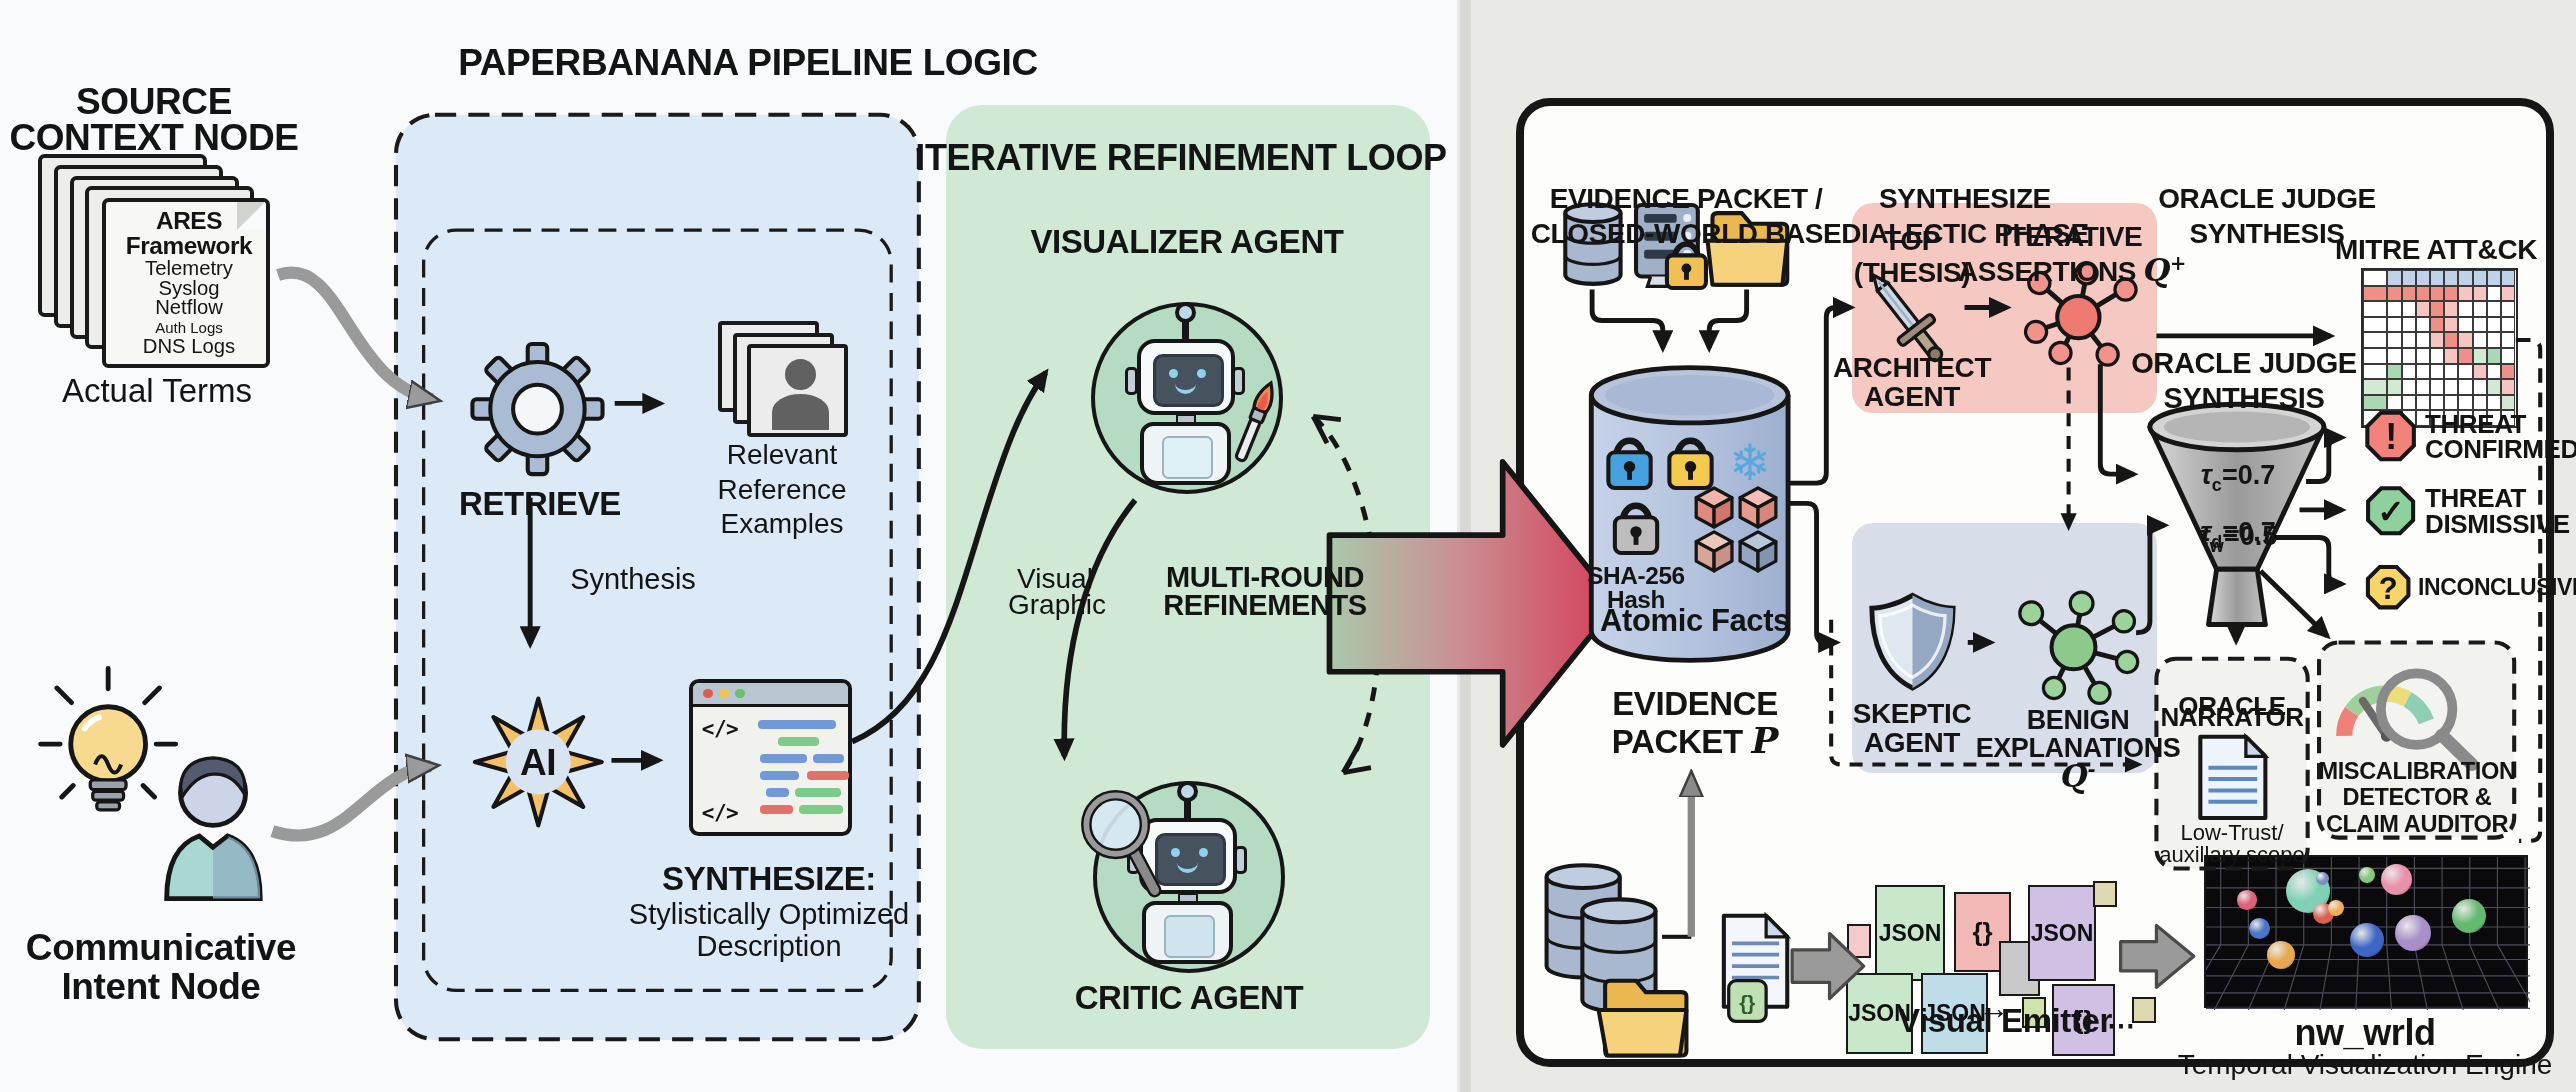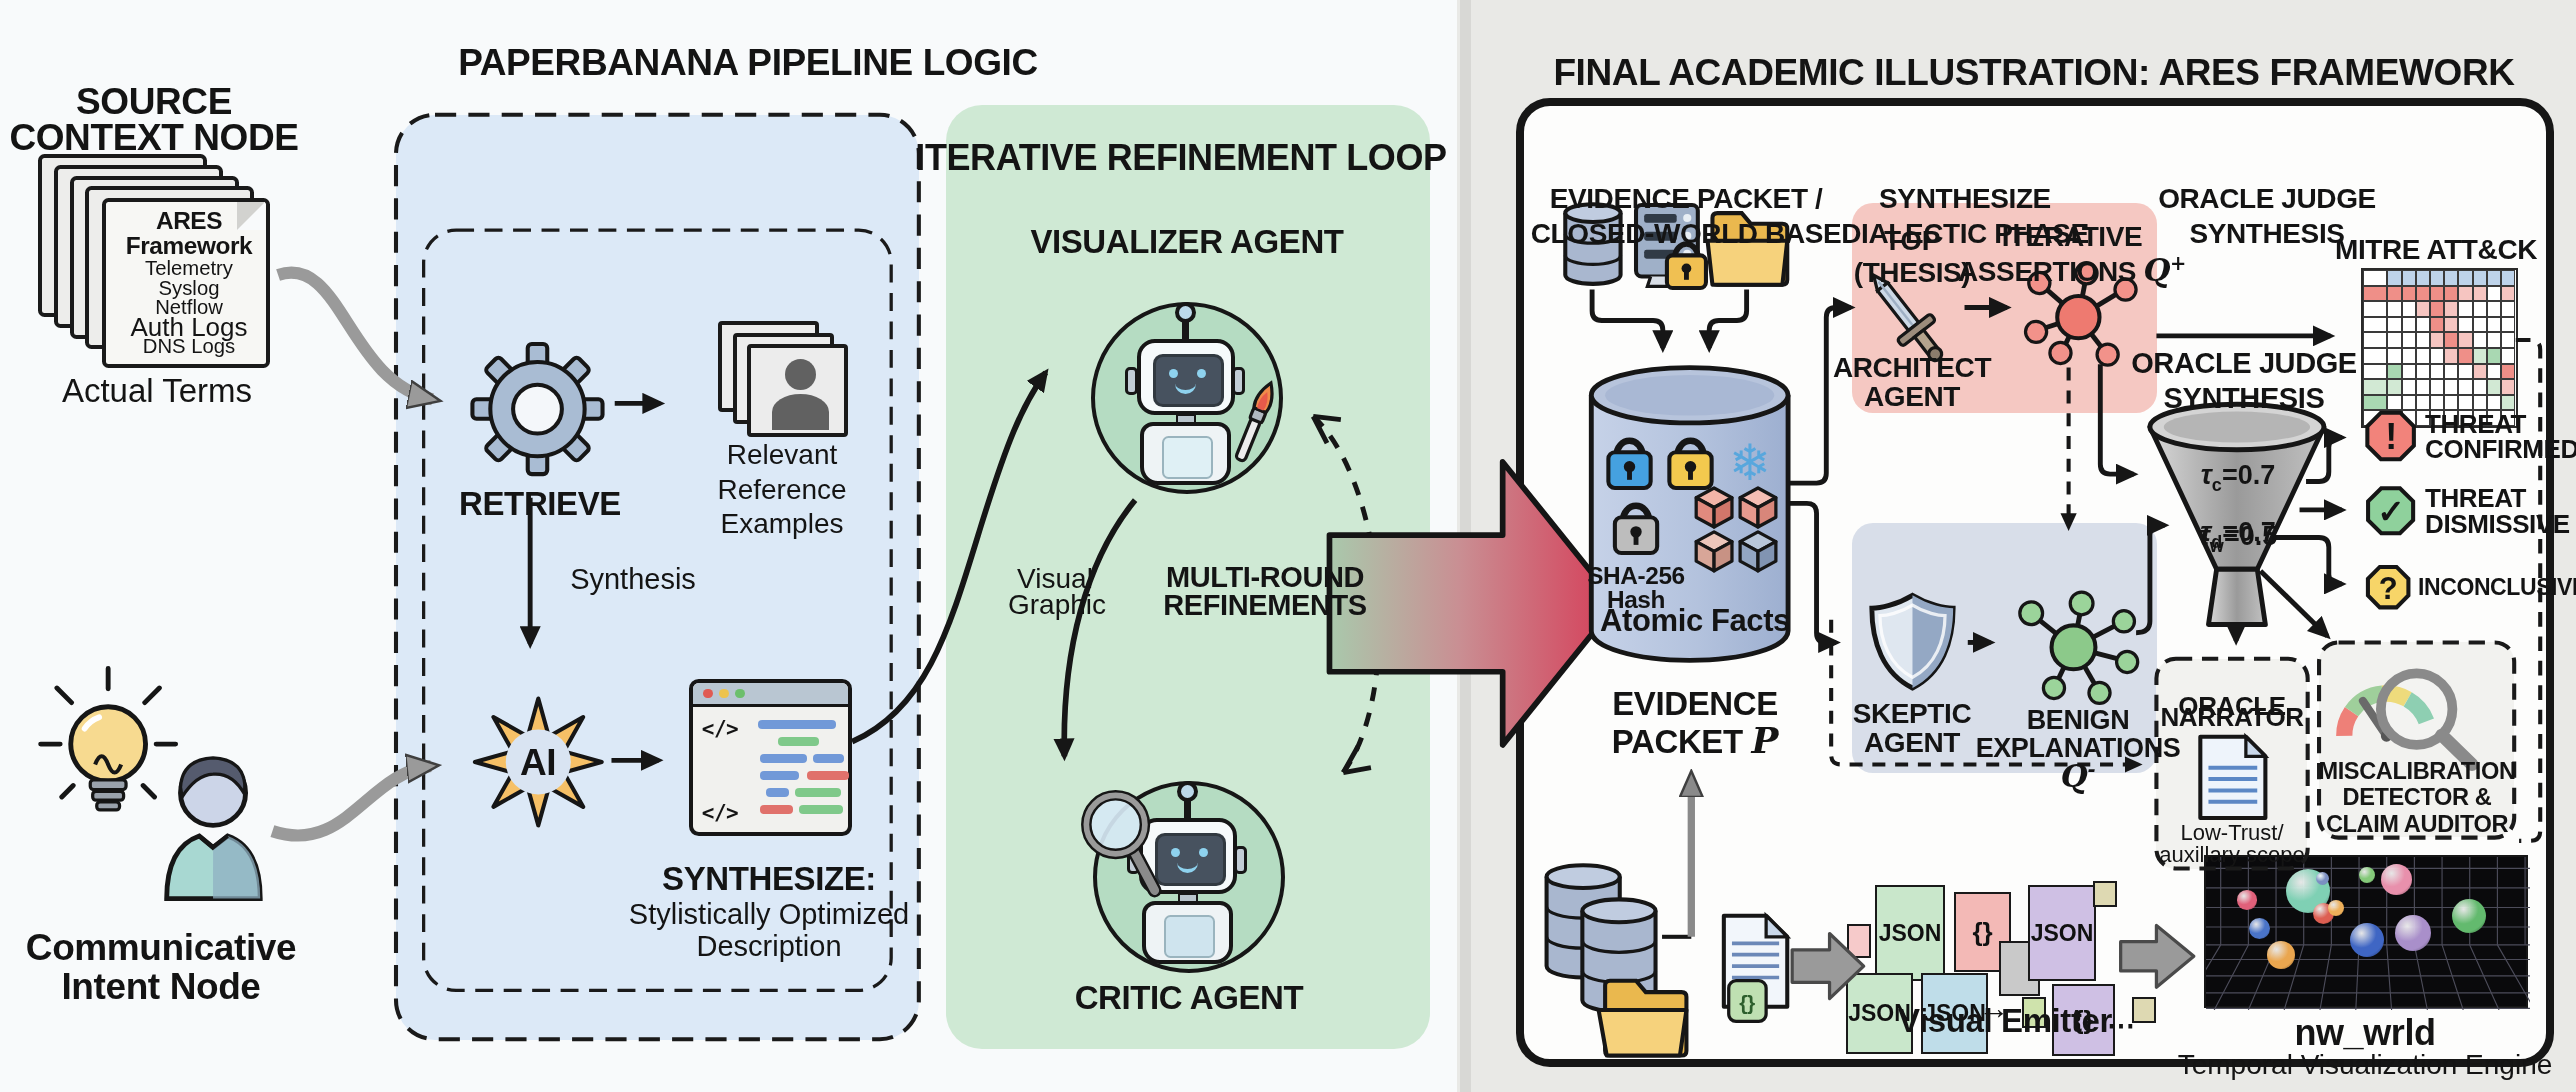--- a/index.html
+++ b/index.html
@@ -635,21 +635,21 @@
 
   <div class="t b" style="left:748px;top:62px;font-size:37px;">PAPERBANANA PIPELINE LOGIC</div>
   <div class="t b" style="left:154px;top:101px;font-size:37px;">SOURCE</div>
   <div class="t b" style="left:154px;top:137px;font-size:37px;">CONTEXT NODE</div>
   <div class="t b" style="left:189px;top:221px;font-size:24.4px;">ARES</div>
   <div class="t b" style="left:189px;top:246px;font-size:24.4px;">Framework</div>
   <div id="doc-terms">
       <div class="t" style="left: 189px; top: 268px; font-size: 20.3px;">Telemetry</div>
       <div class="t" style="left: 189px; top: 288px; font-size: 20.3px;">Syslog</div>
       <div class="t" style="left: 189px; top: 307px; font-size: 20.3px;">Netflow</div>
-      <div class="t" style="left: 189px; top: 327px; font-size: 26px;">Auth Logs</div>
+      <div class="t" style="left: 189px; top: 327px; font-size: 15px;">Auth Logs</div>
       <div class="t" style="left: 189px; top: 346px; font-size: 20.3px;">DNS Logs</div>
     </div>
   <div class="t" style="left:157px;top:390px;font-size:33px;">Actual Terms</div>
 
   <div class="t b" style="left:540px;top:503px;font-size:33px;">RETRIEVE</div>
   <div class="t" style="left:782px;top:455px;font-size:28px;">Relevant</div>
   <div class="t" style="left:782px;top:490px;font-size:28px;">Reference</div>
   <div class="t" style="left:782px;top:524px;font-size:28px;">Examples</div>
   <div class="t" style="left:633px;top:579px;font-size:29px;">Synthesis</div>
   <div class="t b" style="left:538px;top:762px;font-size:37px;">AI</div>
@@ -663,21 +663,20 @@
   <div class="t b" style="left:161px;top:986px;font-size:37px;">Intent Node</div>
 
   <div class="t b" style="left:1181px;top:158px;font-size:36px;">ITERATIVE REFINEMENT LOOP</div>
   <div class="t b" style="left:1187px;top:241px;font-size:33px;">VISUALIZER AGENT</div>
   <div class="t b" style="left:1189px;top:997px;font-size:33px;">CRITIC AGENT</div>
   <div class="t" style="left:1055px;top:579px;font-size:28px;">Visual</div>
   <div class="t" style="left:1057px;top:605px;font-size:28px;">Graphic</div>
   <div class="t b" style="left:1265px;top:577px;font-size:29px;">MULTI-ROUND</div>
   <div class="t b" style="left:1265px;top:605px;font-size:29px;">REFINEMENTS</div>
 
-  <div class="t b" style="left:2034px;top:72px;font-size:37px;">FINAL ACADEMIC ILLUSTRATION: ARES FRAMEWORK</div>
   <div class="t b" style="left:1686px;top:199px;font-size:28px;">EVIDENCE PACKET /</div>
   <div class="t b" style="left:1686px;top:234px;font-size:28px;">CLOSED-WORLD BASE</div>
   <div class="t b" style="left:1965px;top:199px;font-size:28px;">SYNTHESIZE</div>
   <div class="t b" style="left:1965px;top:234px;font-size:28px;">DIALECTIC PHASE</div>
   <div class="t b" style="left:2267px;top:199px;font-size:28px;">ORACLE JUDGE</div>
   <div class="t b" style="left:2267px;top:234px;font-size:28px;">SYNTHESIS</div>
   <div class="t b" style="left:2244px;top:363px;font-size:29px;">ORACLE JUDGE</div>
   <div class="t b" style="left:2244px;top:398px;font-size:29px;">SYNTHESIS</div>
   <div class="t b" style="left:2436px;top:250px;font-size:28px;">MITRE ATT&amp;CK</div>
 

